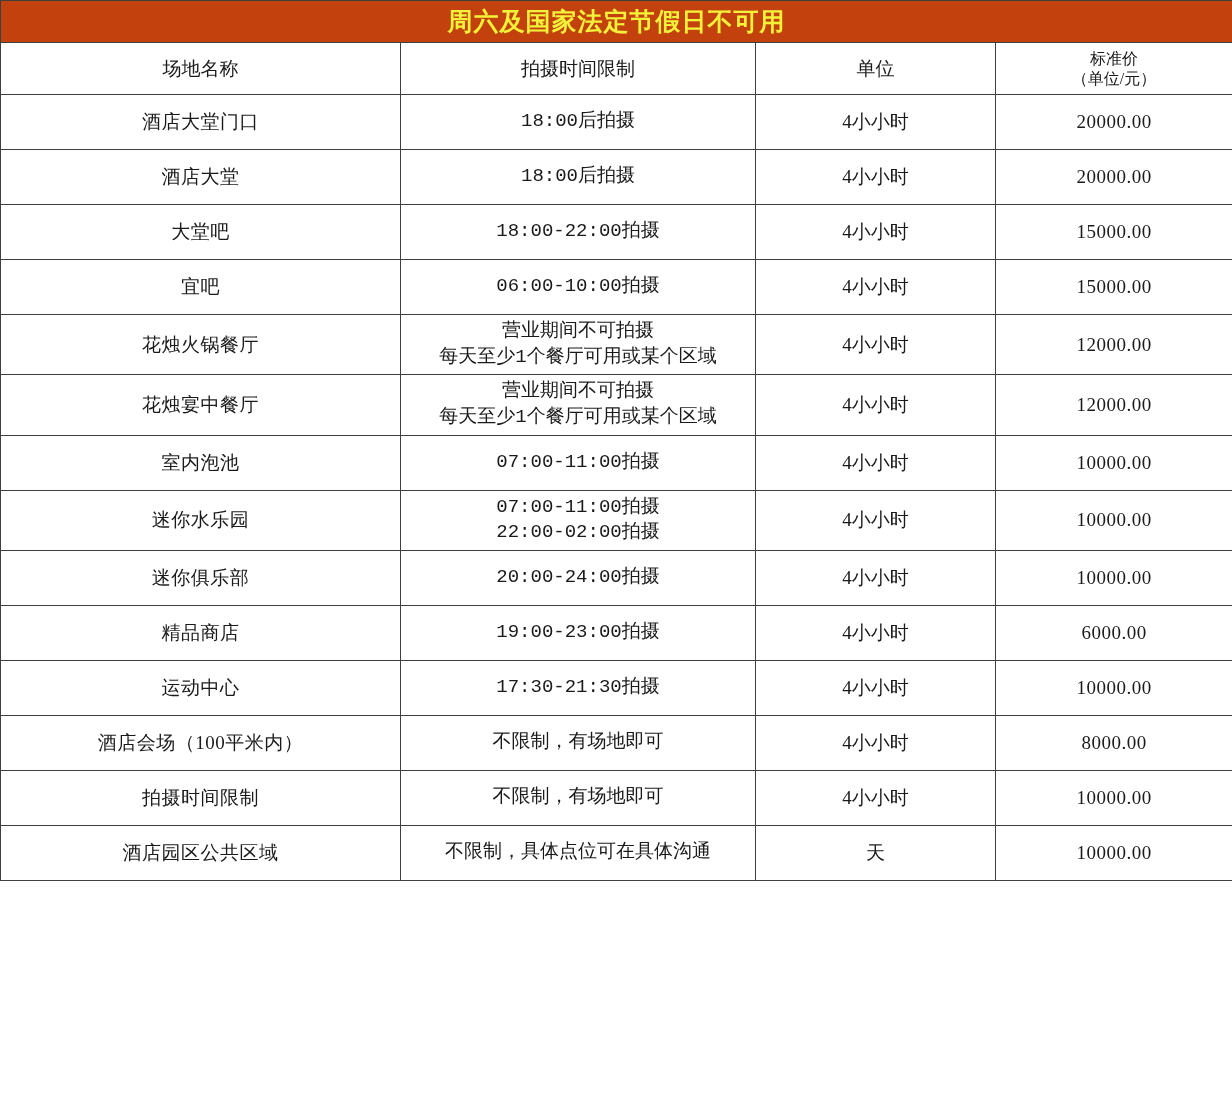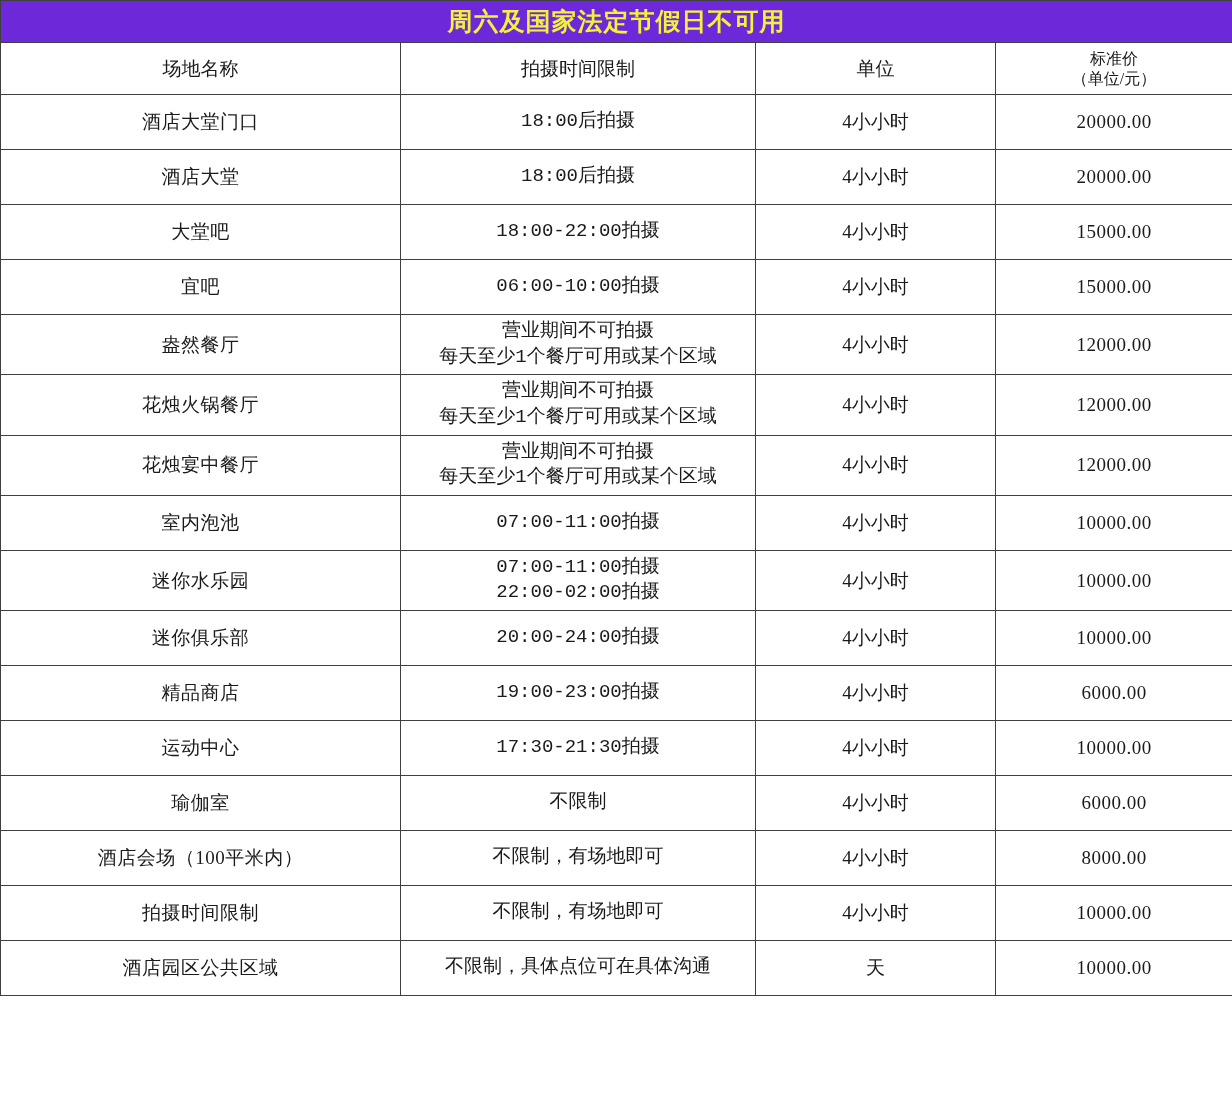--- a/index.html
+++ b/index.html
@@ -25,21 +25,21 @@
   }
   table.price-table td,
   table.price-table th {
     border: 1px solid #3f3f3f;
     text-align: center;
     vertical-align: middle;
     padding: 4px 6px;
     box-sizing: border-box;
   }
   .banner-cell {
-    background: #6d28d9;
+    background: #c2410c;
     color: #f2f23a;
     font-family: "Liberation Sans", "DejaVu Sans", sans-serif;
     font-weight: bold;
     font-size: 25px;
     letter-spacing: 1px;
     height: 38px;
     padding: 2px 0 6px 0;
     border: 1px solid #0f6b63;
   }
   col.c1 { width: 400px; }
@@ -132,50 +132,41 @@
 
       <tr class="body-row">
         <td class="venue">宜吧</td>
         <td>
           <span class="limit-line">06:00-10:00拍摄</span>
         </td>
         <td>4小小时</td>
         <td class="num">15000.00</td>
       </tr>
 
+
       <tr class="body-row two-line">
-        <td class="venue">盎然餐厅</td>
+        <td class="venue">花烛火锅餐厅</td>
         <td>
           <span class="limit-line">营业期间不可拍摄</span>
           <span class="limit-line">每天至少1个餐厅可用或某个区域</span>
         </td>
         <td>4小小时</td>
         <td class="num">12000.00</td>
       </tr>
 
       <tr class="body-row two-line">
-        <td class="venue">花烛火锅餐厅</td>
+        <td class="venue">花烛宴中餐厅</td>
         <td>
           <span class="limit-line">营业期间不可拍摄</span>
           <span class="limit-line">每天至少1个餐厅可用或某个区域</span>
         </td>
         <td>4小小时</td>
         <td class="num">12000.00</td>
       </tr>
 
-      <tr class="body-row two-line">
-        <td class="venue">花烛宴中餐厅</td>
-        <td>
-          <span class="limit-line">营业期间不可拍摄</span>
-          <span class="limit-line">每天至少1个餐厅可用或某个区域</span>
-        </td>
-        <td>4小小时</td>
-        <td class="num">12000.00</td>
-      </tr>
-
 
       <tr class="body-row">
         <td class="venue">室内泡池</td>
         <td>
           <span class="limit-line">07:00-11:00拍摄</span>
         </td>
         <td>4小小时</td>
         <td class="num">10000.00</td>
       </tr>
 
@@ -209,28 +200,20 @@
 
       <tr class="body-row">
         <td class="venue">运动中心</td>
         <td>
           <span class="limit-line">17:30-21:30拍摄</span>
         </td>
         <td>4小小时</td>
         <td class="num">10000.00</td>
       </tr>
 
-      <tr class="body-row">
-        <td class="venue">瑜伽室</td>
-        <td>
-          <span class="limit-line">不限制</span>
-        </td>
-        <td>4小小时</td>
-        <td class="num">6000.00</td>
-      </tr>
 
 
       <tr class="body-row">
         <td class="venue">酒店会场（100平米内）</td>
         <td>
           <span class="limit-line">不限制，有场地即可</span>
         </td>
         <td>4小小时</td>
         <td class="num">8000.00</td>
       </tr>

